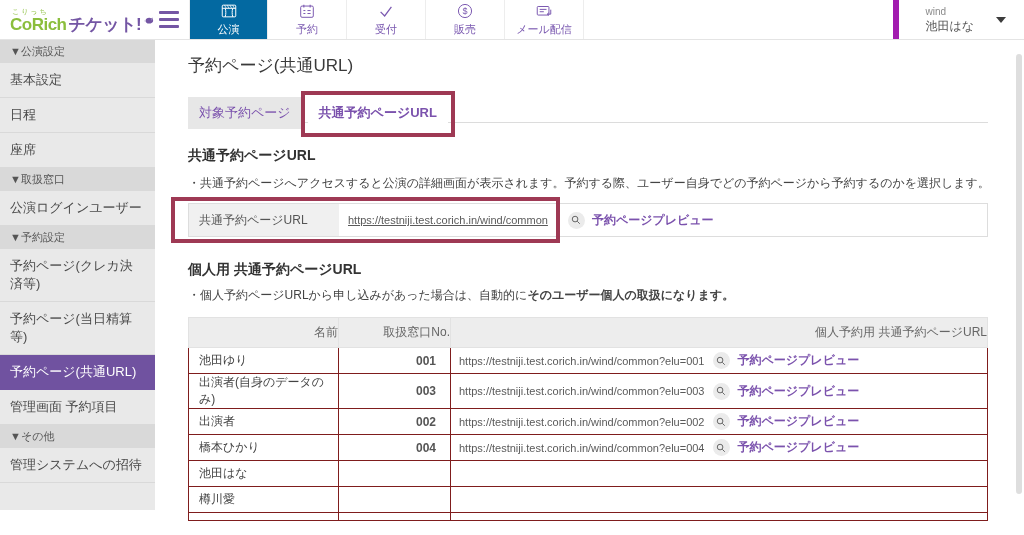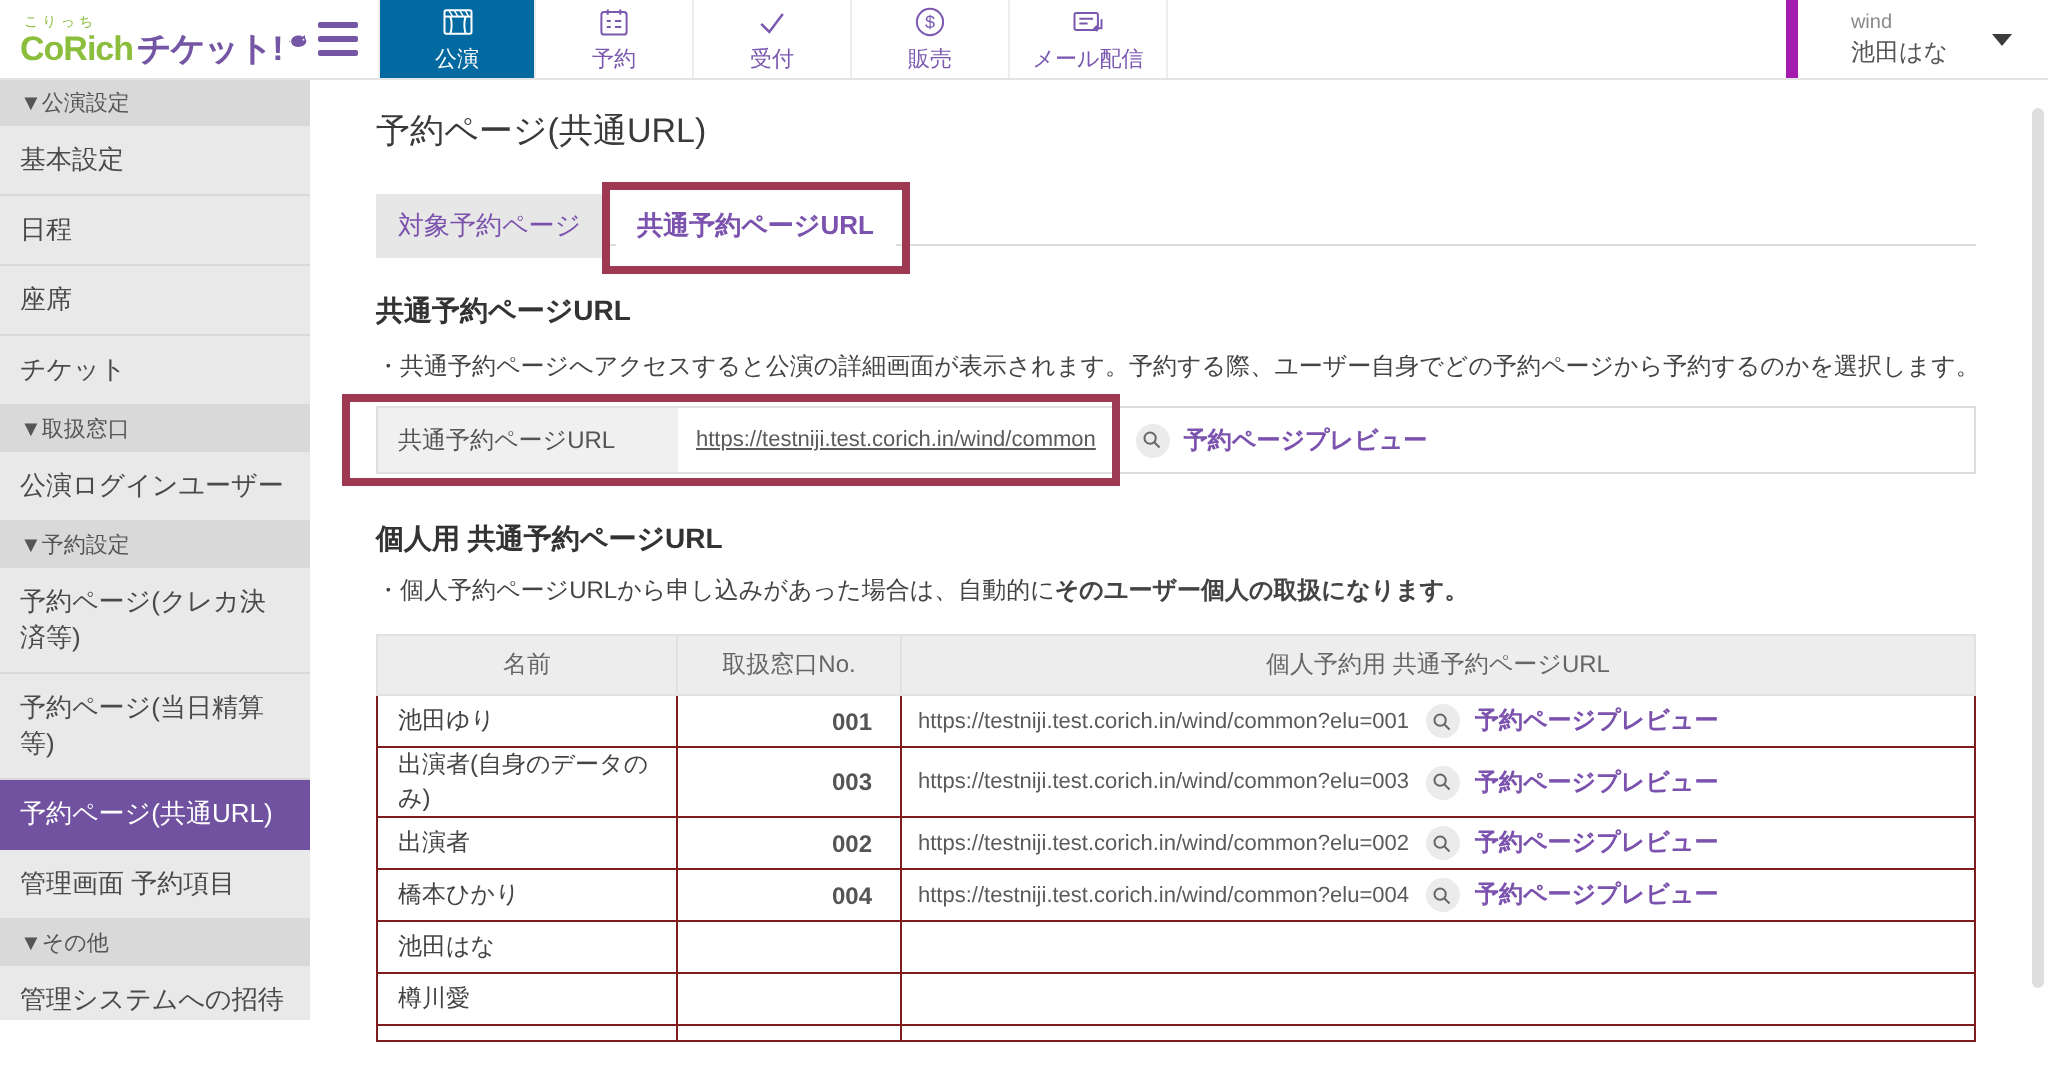--- a/index.html
+++ b/index.html
@@ -66,21 +66,21 @@
   .preview { display:flex; align-items:center; gap:7px; margin-left:10px; cursor:pointer; }
   .mag { width:17px; height:17px; border-radius:50%; background:#ebebeb; display:flex;
     align-items:center; justify-content:center; flex:0 0 auto; cursor:pointer; }
   .plink { font-size:12px; font-weight:600; color:#7b52ad; text-decoration:none; white-space:nowrap;
     cursor:pointer; }
   .notes2 { margin-top:8px; }
   .notes2 .note { margin-top:2px; }
 
   table.ptable { margin-top:14px; width:800px; border-collapse:collapse; table-layout:fixed; }
   .ptable th { background:#ededed; border:1px solid #e2e2e2; font-size:12px; font-weight:normal;
-    color:#666; height:30px; text-align:center; }
+    color:#666; height:30px; text-align:right; }
   .ptable td { border:1px solid #7f1d1d; height:26px; font-size:12px; color:#444; padding:0 8px; }
   .col-name { width:150px; } .col-no { width:112px; }
   td.c-name { padding-left:10px; }
   td.c-no { text-align:right; padding-right:14px; color:#555;font-weight:bold; }
   .ucell { display:flex; align-items:center; gap:8px; }
   .u-url { font-size:11px; color:#5a5a5a; white-space:nowrap; }
   tr.partial td { height:8px; }
 
   .scrollbar { position:absolute; right:2px; top:54px; width:6px; height:440px;
     background:#dedede; border-radius:3px; }
@@ -159,21 +159,20 @@
       </div>
       <span class="caret"></span>
     </div>
   </header>
 
   <aside class="sidebar">
     <div class="sb-h">▼公演設定</div>
     <div class="sb-i">基本設定</div>
     <div class="sb-i">日程</div>
     <div class="sb-i">座席</div>
-    <div class="sb-i">チケット</div>
     <div class="sb-h">▼取扱窓口</div>
     <div class="sb-i">公演ログインユーザー</div>
     <div class="sb-h">▼予約設定</div>
     <div class="sb-i">予約ページ(クレカ決済等)</div>
     <div class="sb-i">予約ページ(当日精算等)</div>
     <div class="sb-i active">予約ページ(共通URL)</div>
     <div class="sb-i">管理画面 予約項目</div>
     <div class="sb-h">▼その他</div>
     <div class="sb-i">管理システムへの招待</div>
 

